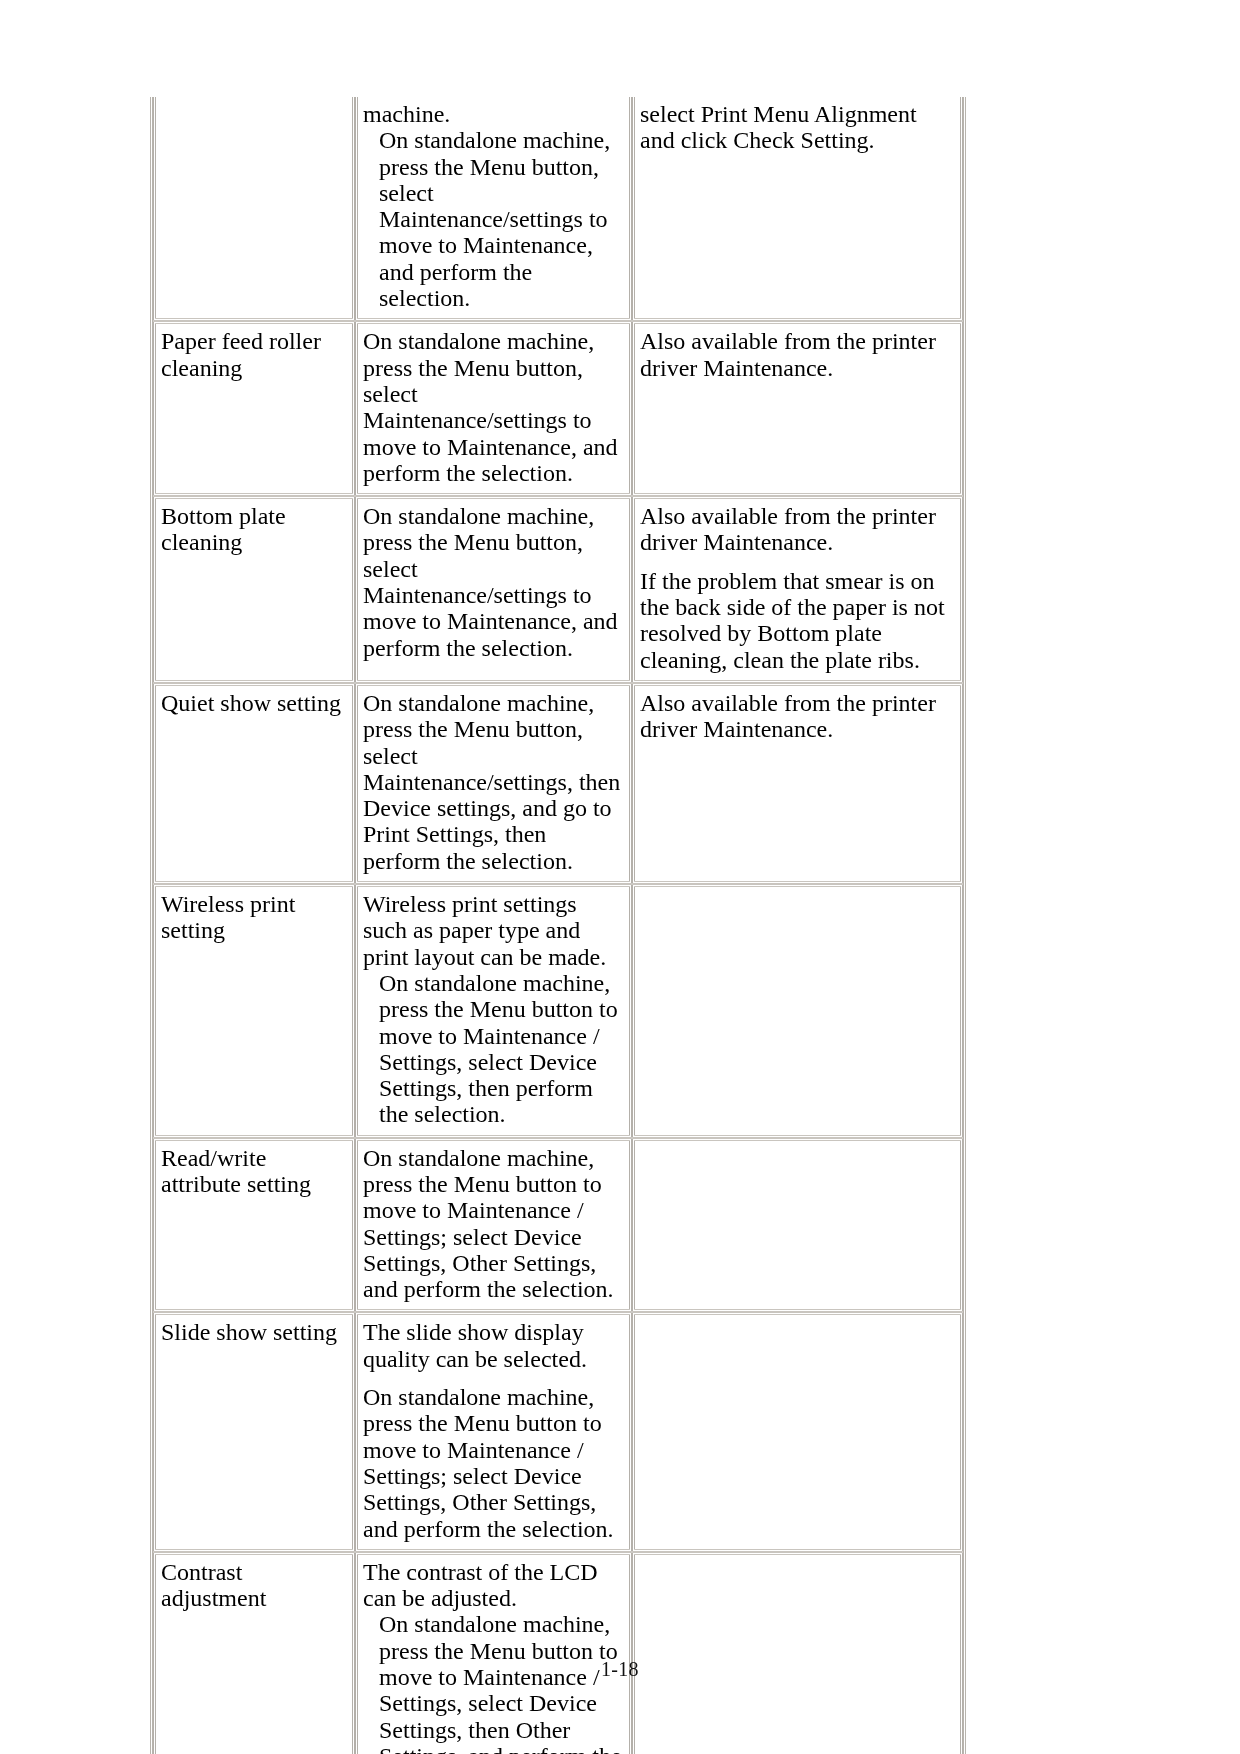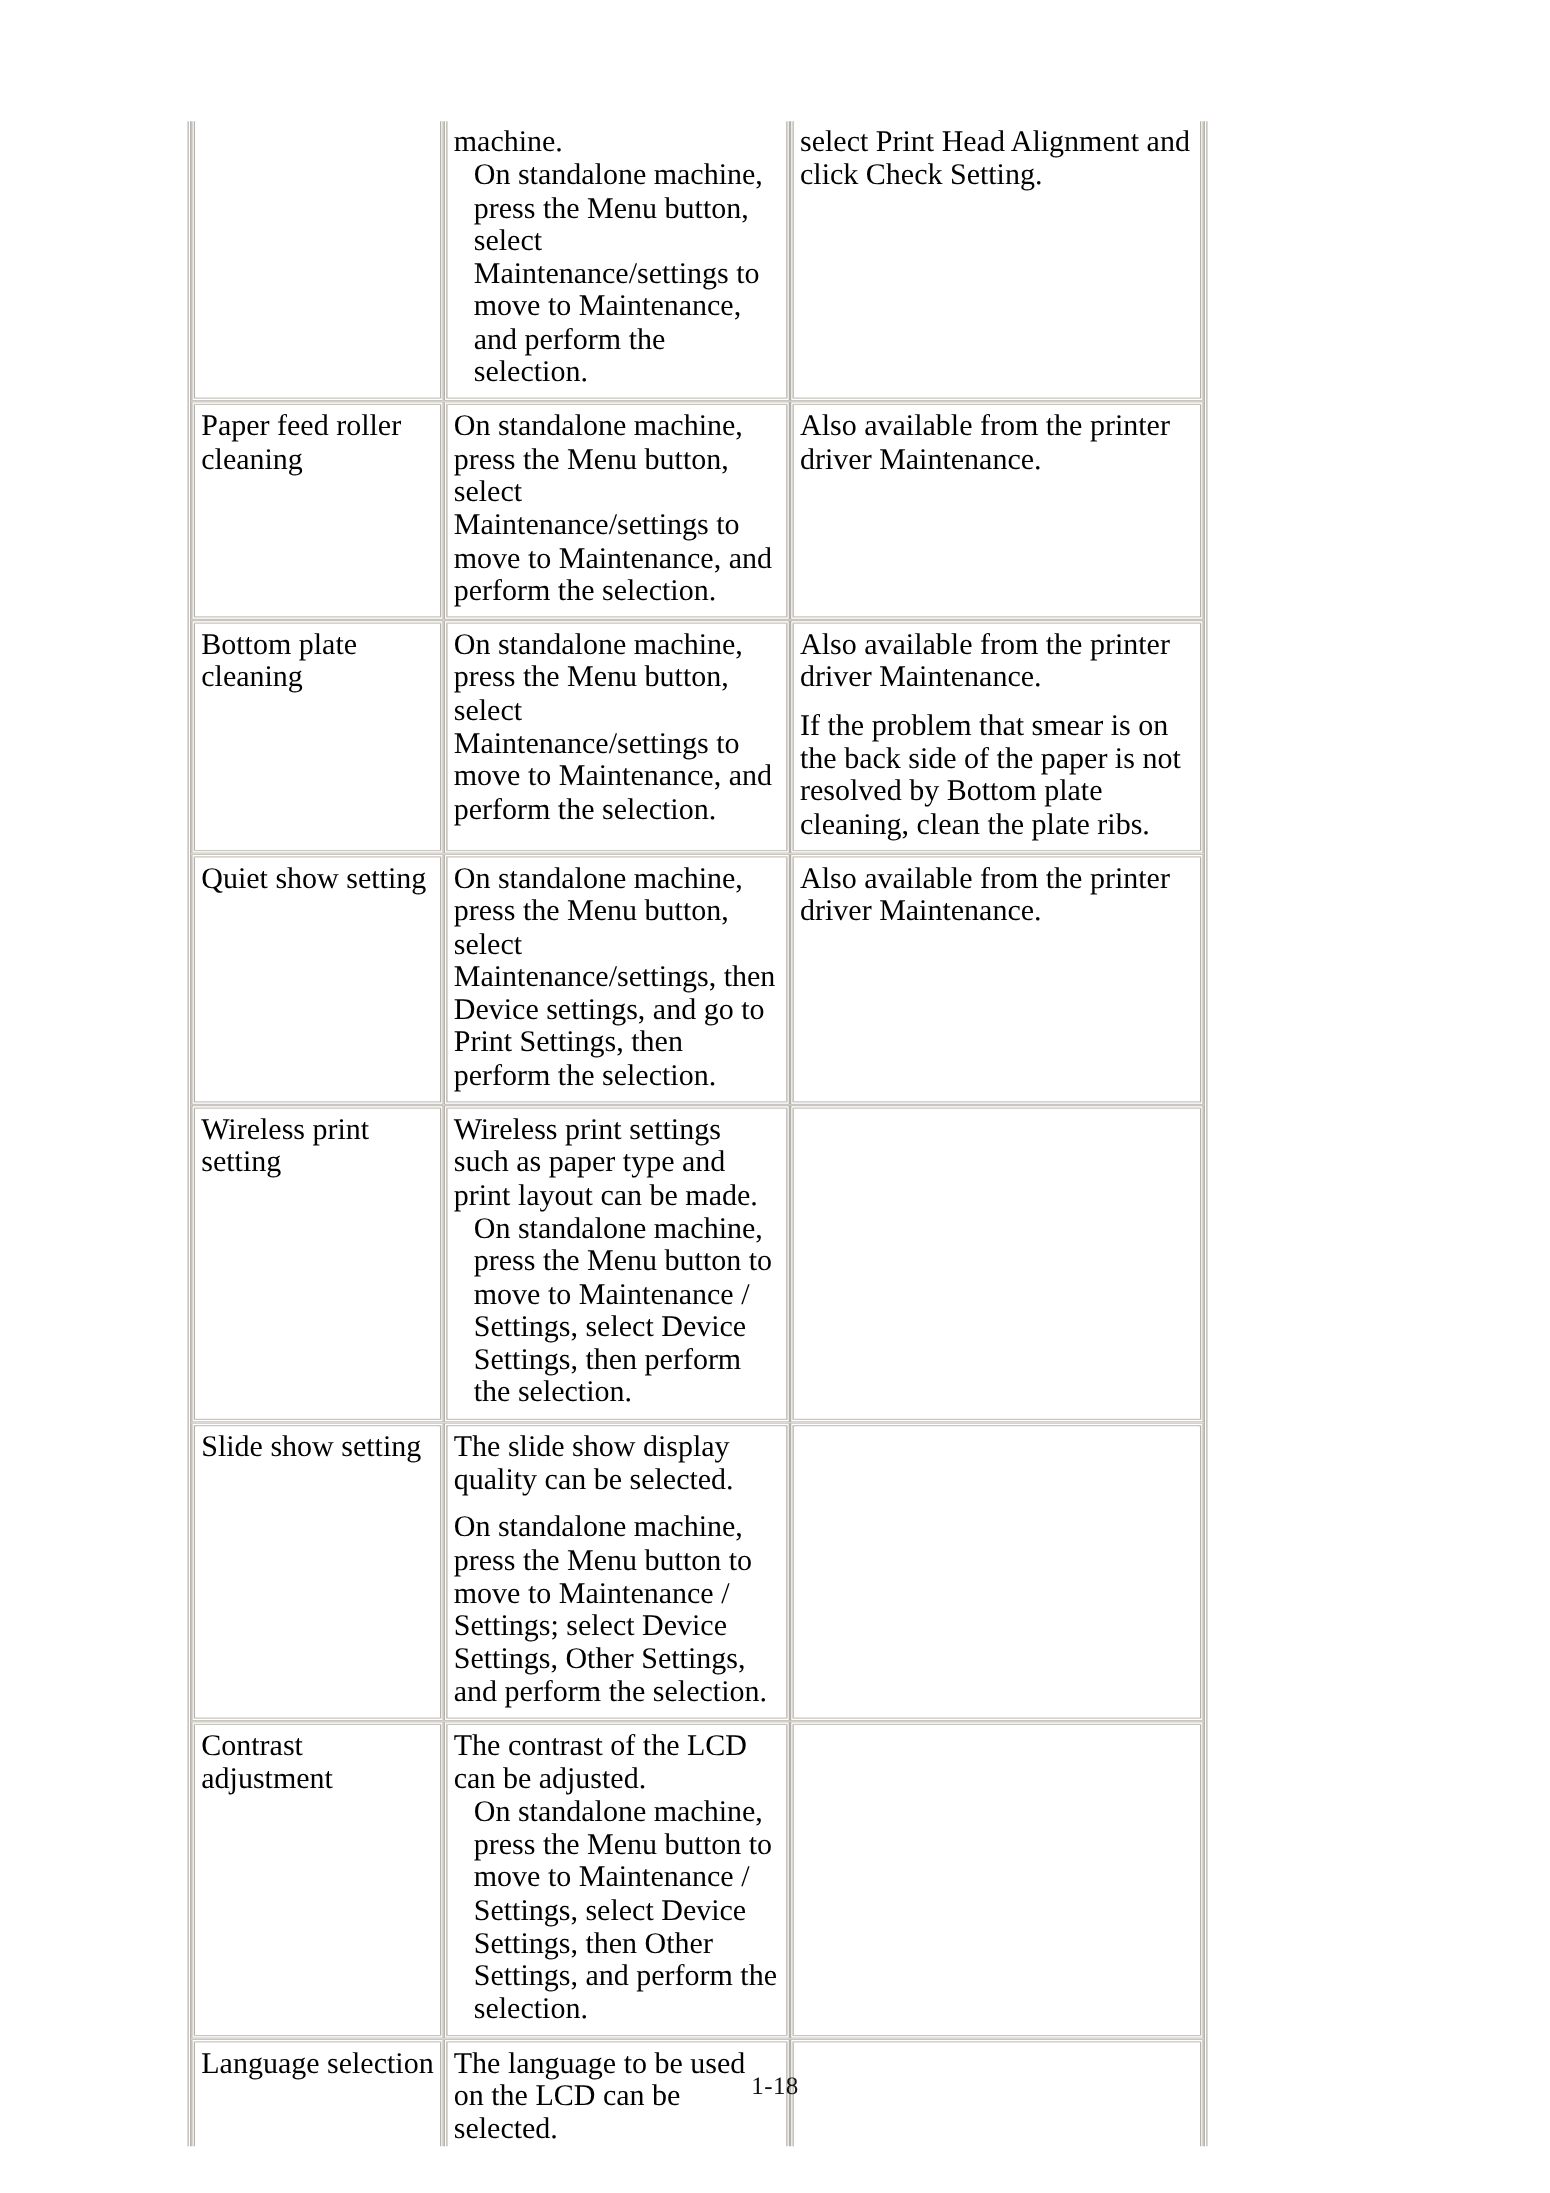--- a/index.html
+++ b/index.html
@@ -102,21 +102,21 @@
     </colgroup>
     <tbody>
 
       <tr class="row-continued">
         <td></td>
         <td>
           <p class="cell-text">machine.</p>
           <p class="indent">On standalone machine, press the Menu button, select Maintenance/settings to move to Maintenance, and perform the selection.</p>
         </td>
         <td>
-          <p class="cell-text">select Print Head Alignment and click Check Setting.</p>
+          <p class="cell-text">select Print Menu Alignment and click Check Setting.</p>
         </td>
       </tr>
 
       <tr>
         <td>
           <p class="cell-text">Paper feed roller cleaning</p>
         </td>
         <td>
           <p class="cell-text">On standalone machine, press the Menu button, select Maintenance/settings to move to Maintenance, and perform the selection.</p>
         </td>
@@ -154,20 +154,29 @@
         <td>
           <p class="cell-text">Wireless print setting</p>
         </td>
         <td>
           <p class="cell-text">Wireless print settings such as paper type and print layout can be made.</p>
           <p class="indent">On standalone machine, press the Menu button to move to Maintenance / Settings, select Device Settings, then perform the selection.</p>
         </td>
         <td></td>
       </tr>
 
+      <tr>
+        <td>
+          <p class="cell-text">Read/write attribute setting</p>
+        </td>
+        <td>
+          <p class="cell-text">On standalone machine, press the Menu button to move to Maintenance / Settings; select Device Settings, Other Settings, and perform the selection.</p>
+        </td>
+        <td></td>
+      </tr>
 
       <tr>
         <td>
           <p class="cell-text">Slide show setting</p>
         </td>
         <td>
           <p class="cell-text">The slide show display quality can be selected.</p>
           <p class="cell-text">On standalone machine, press the Menu button to move to Maintenance / Settings; select Device Settings, Other Settings, and perform the selection.</p>
         </td>
         <td></td>

